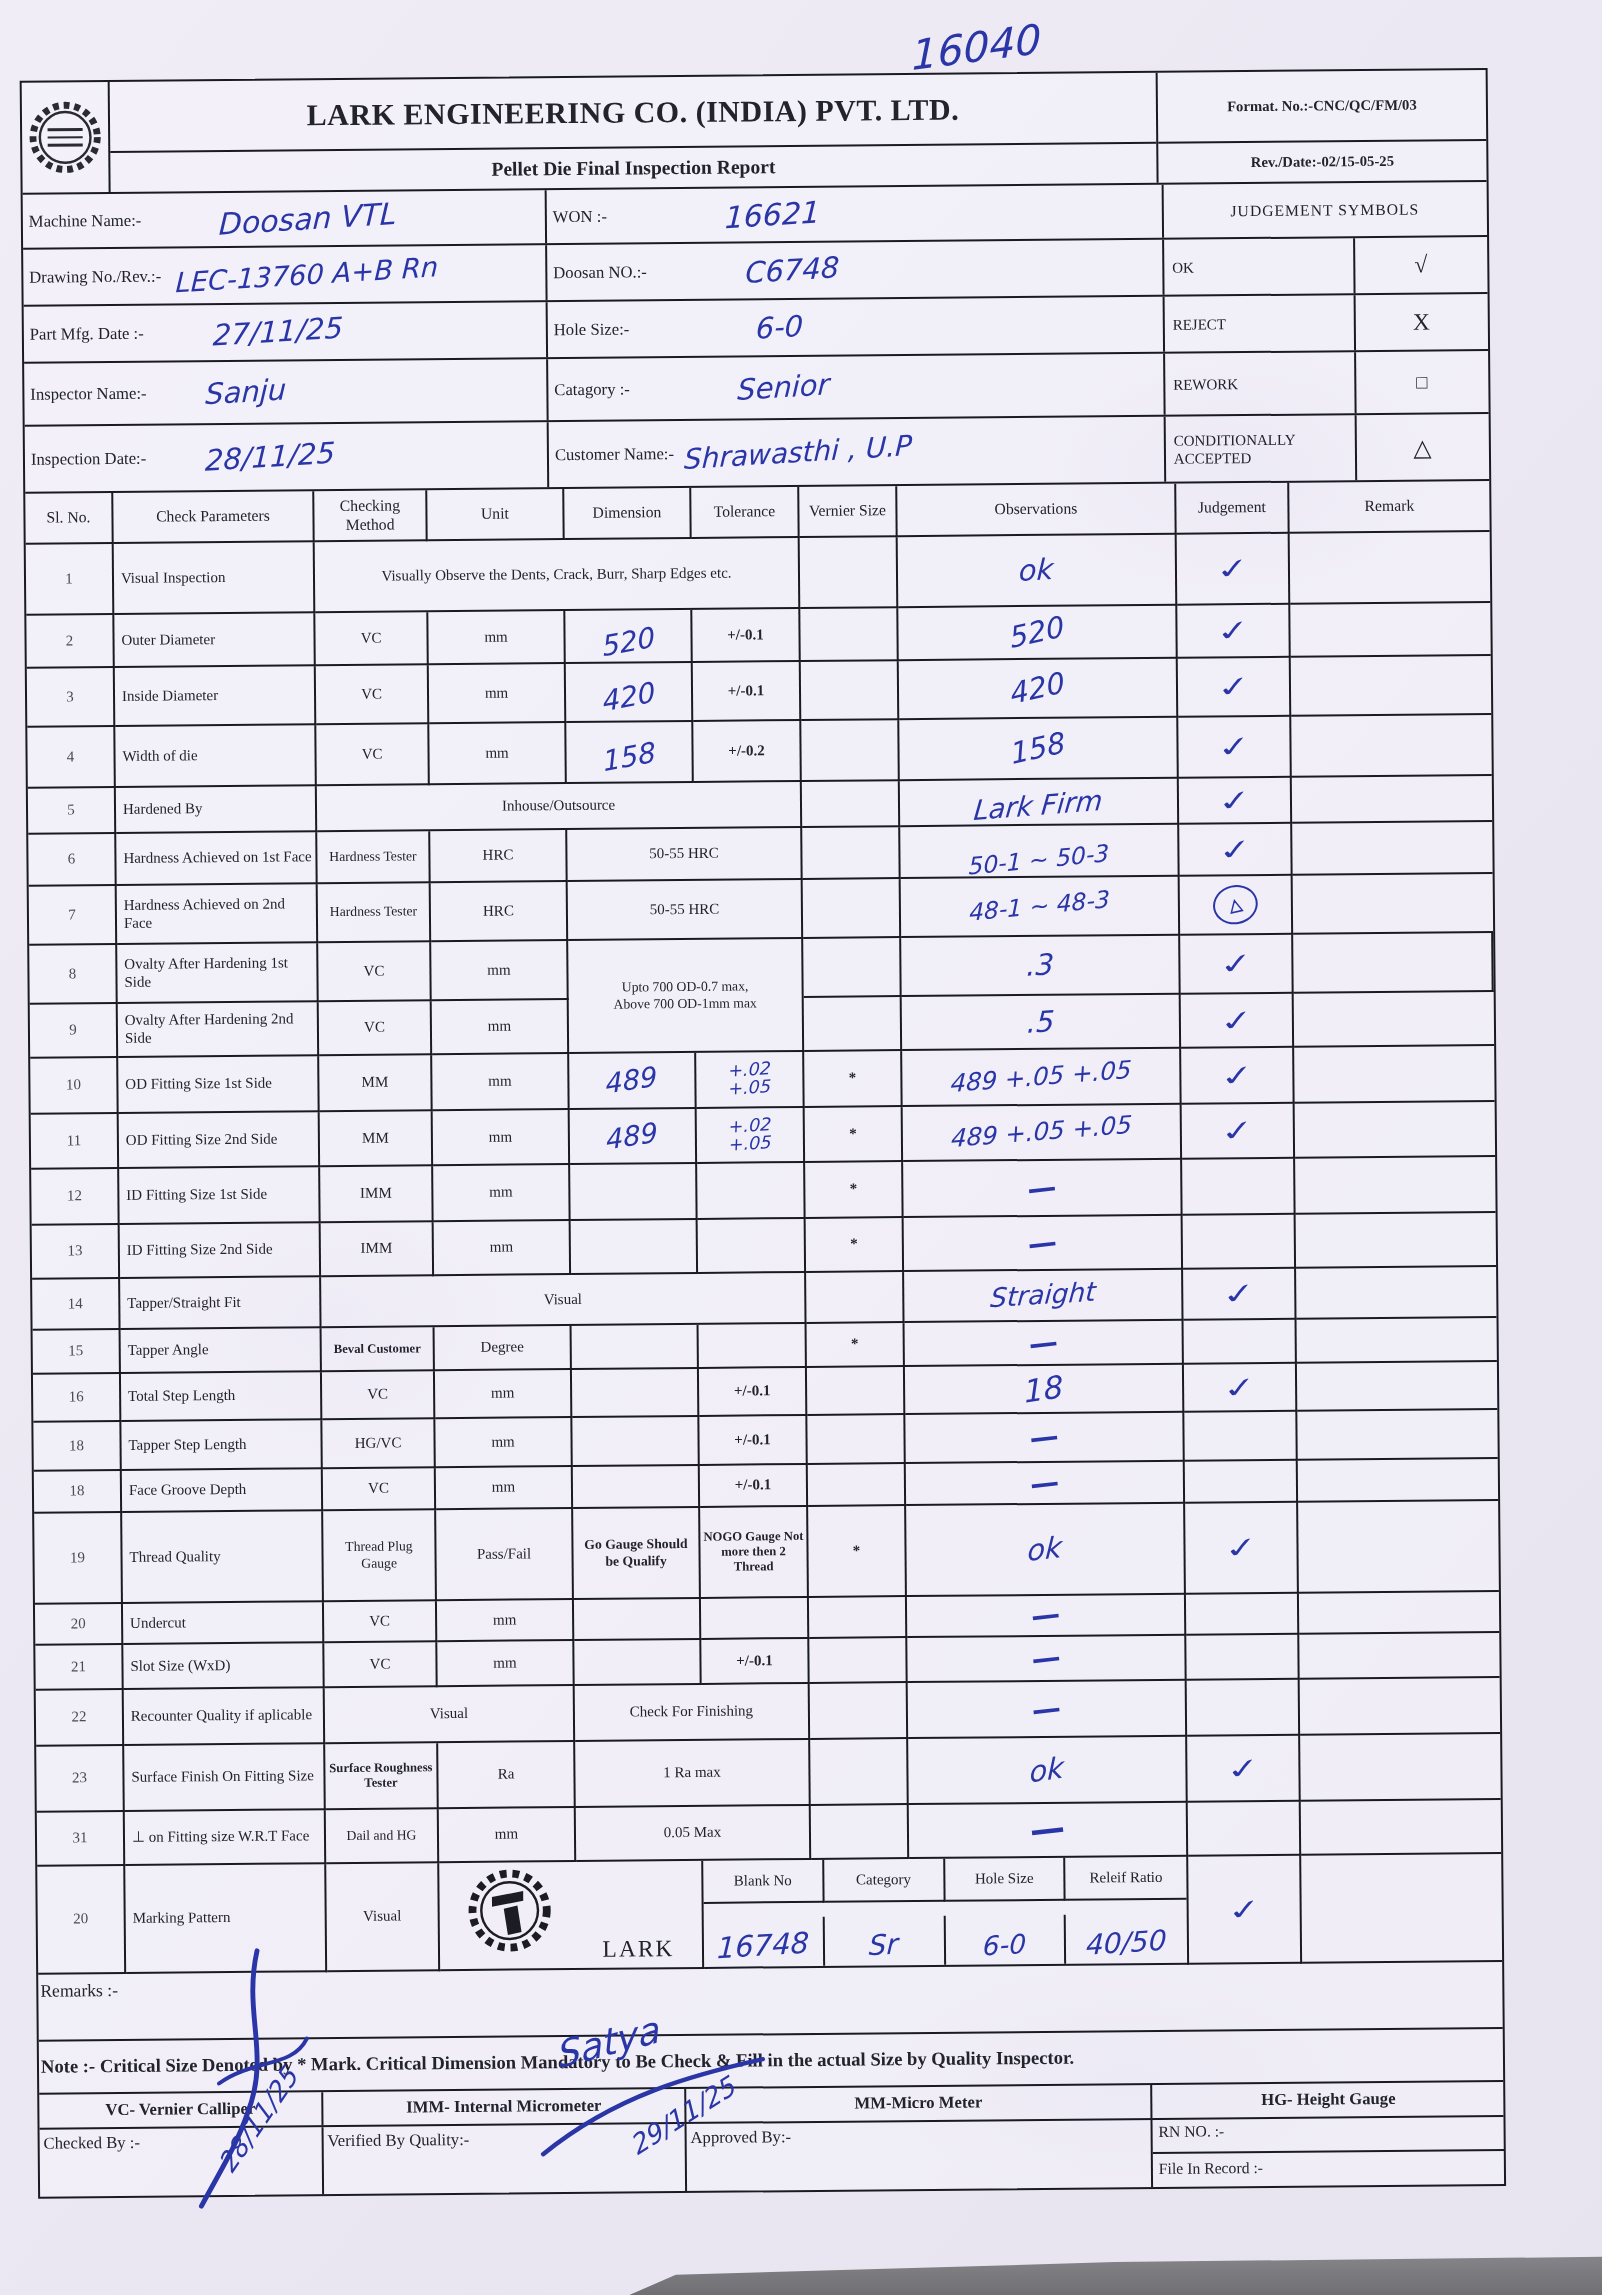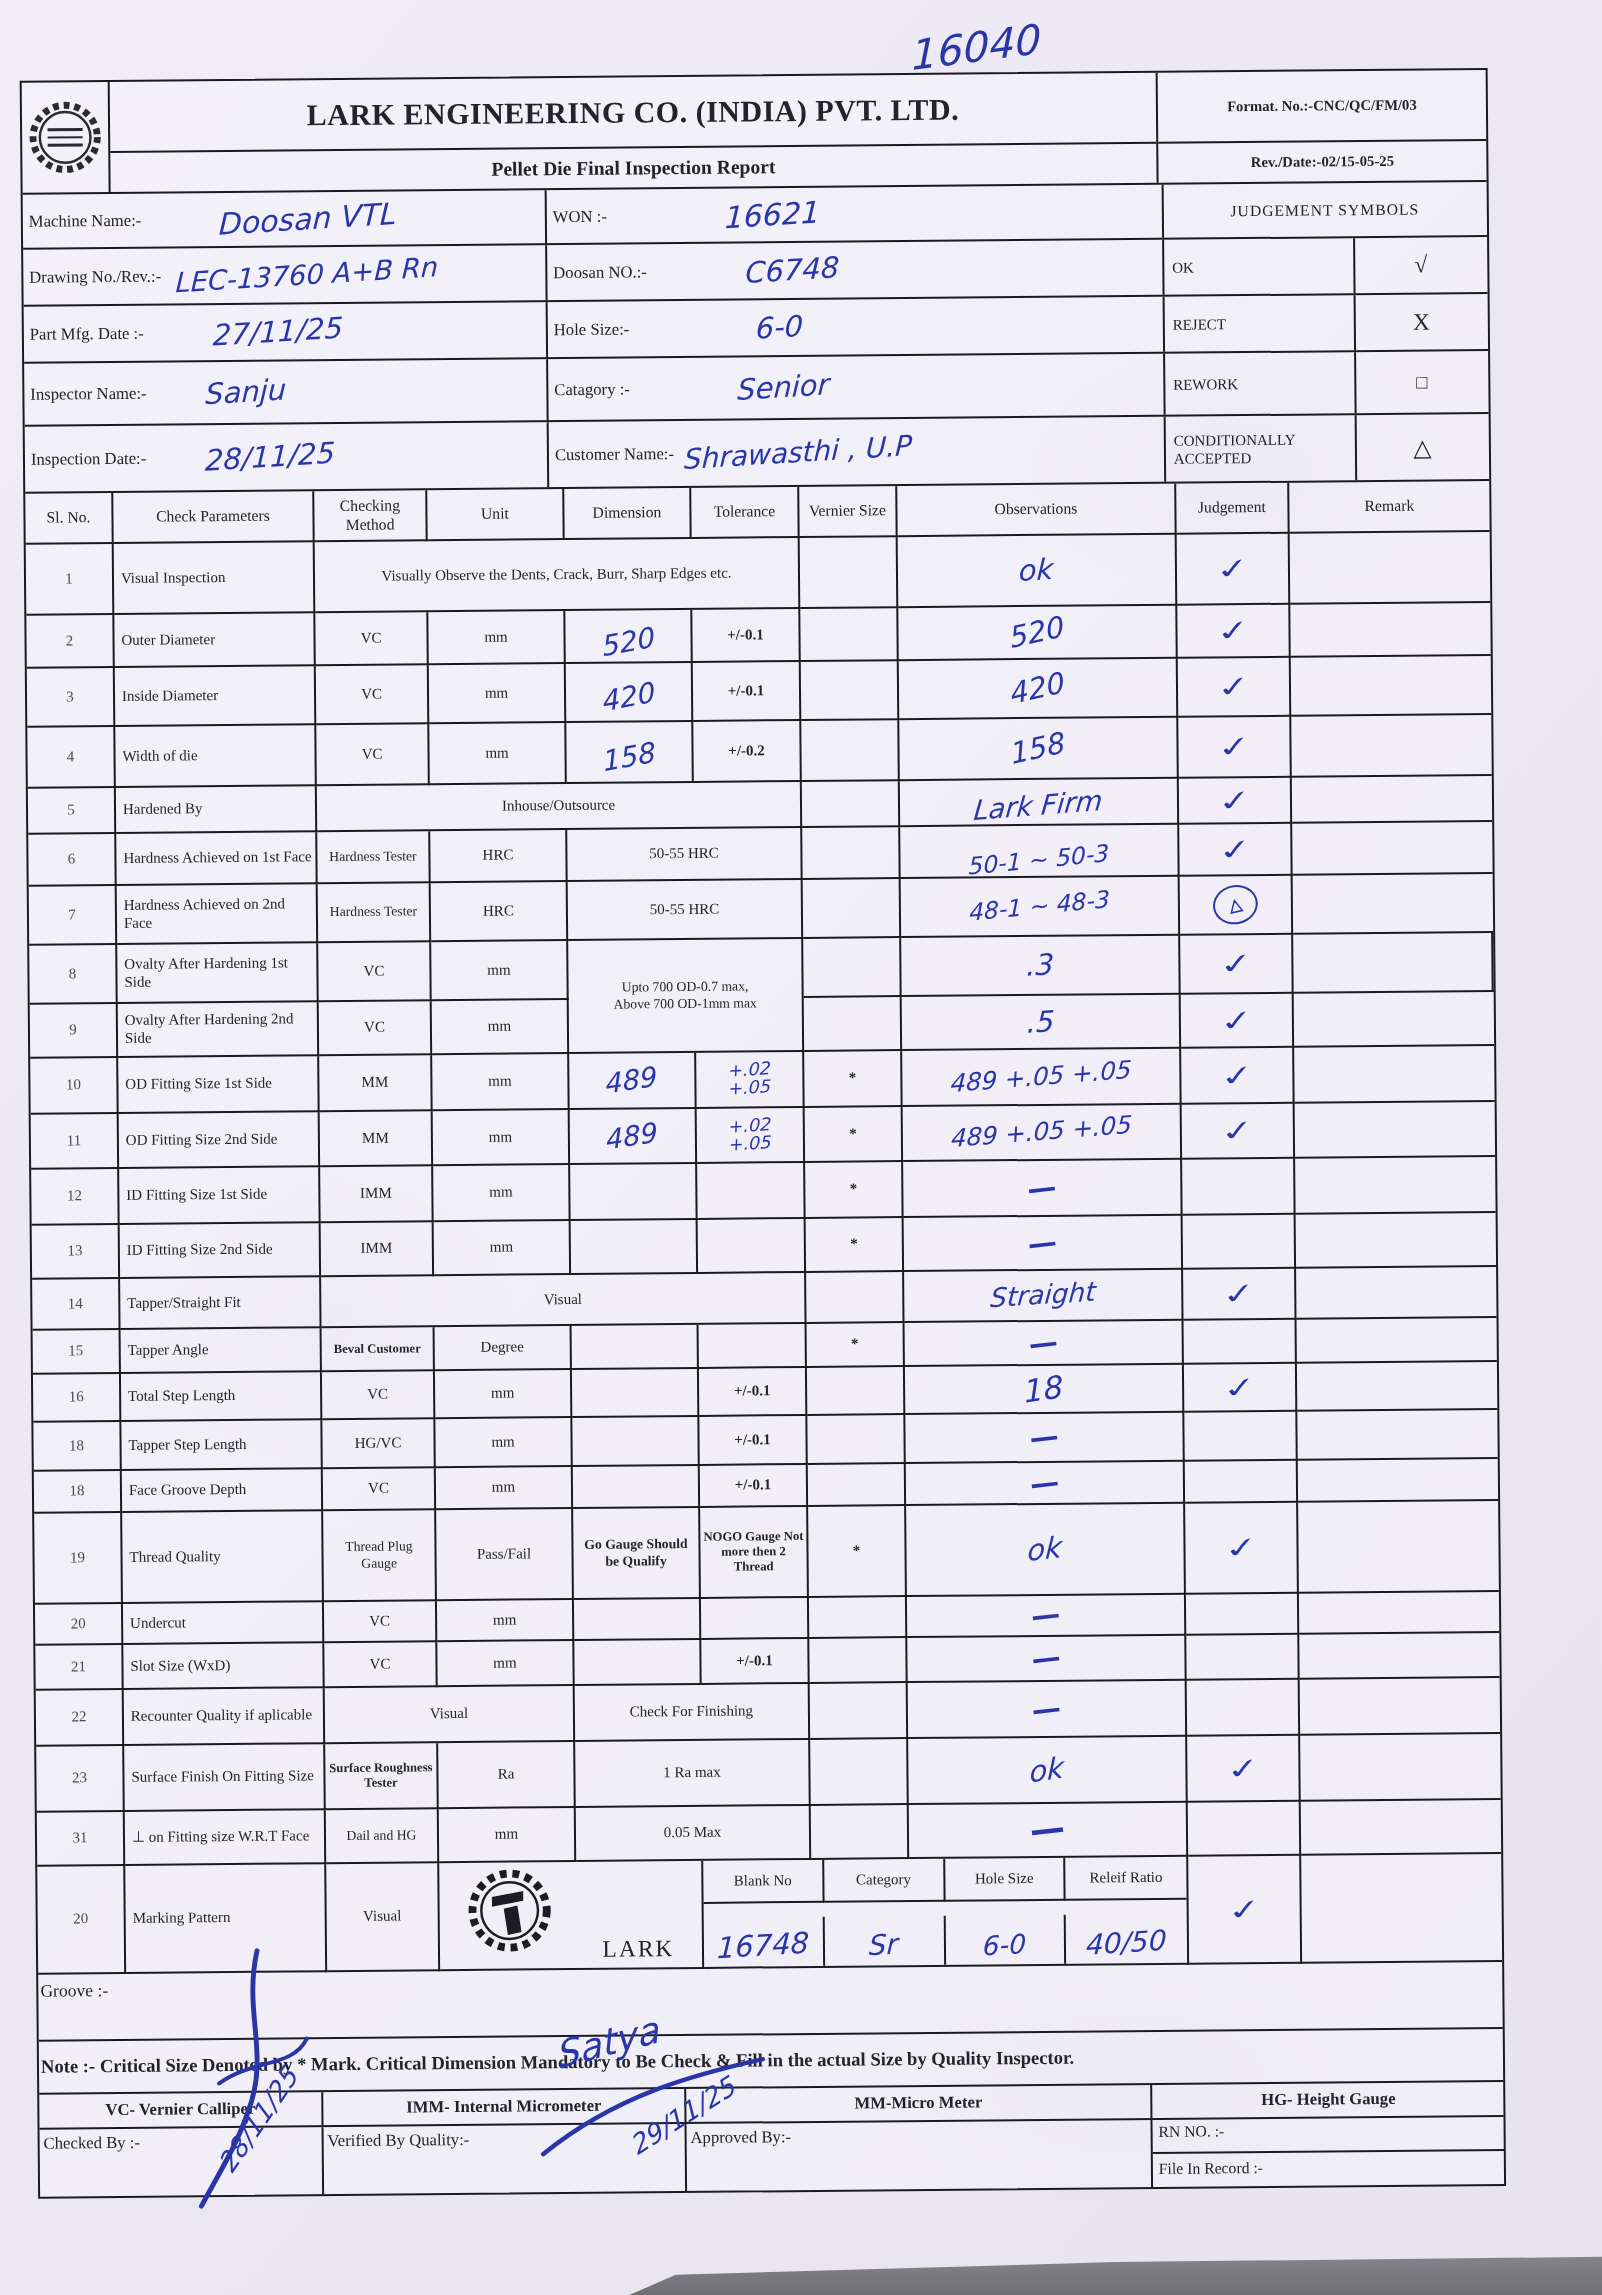--- a/index.html
+++ b/index.html
@@ -626,21 +626,21 @@
             </div>
         </div>
       </div>
       <div class="td">
           <span class="ck">✓</span>
         </div>
       <div class="td"></div>
     </div>
 
     <div class="remarks">
-      <span>Groove :-</span>
+      <span>Remarks :-</span>
     </div>
     <div class="note">
       <span>Note :- Critical Size Denoted by * Mark. Critical Dimension Mandatory to Be Check &amp; Fill in the actual Size by Quality Inspector.</span>
     </div>
 
     <div class="legend">
       <div class="lg">VC- Vernier Calliper</div>
       <div class="lg">IMM- Internal Micrometer</div>
       <div class="lg">MM-Micro Meter</div>
       <div class="lg">HG- Height Gauge</div>

